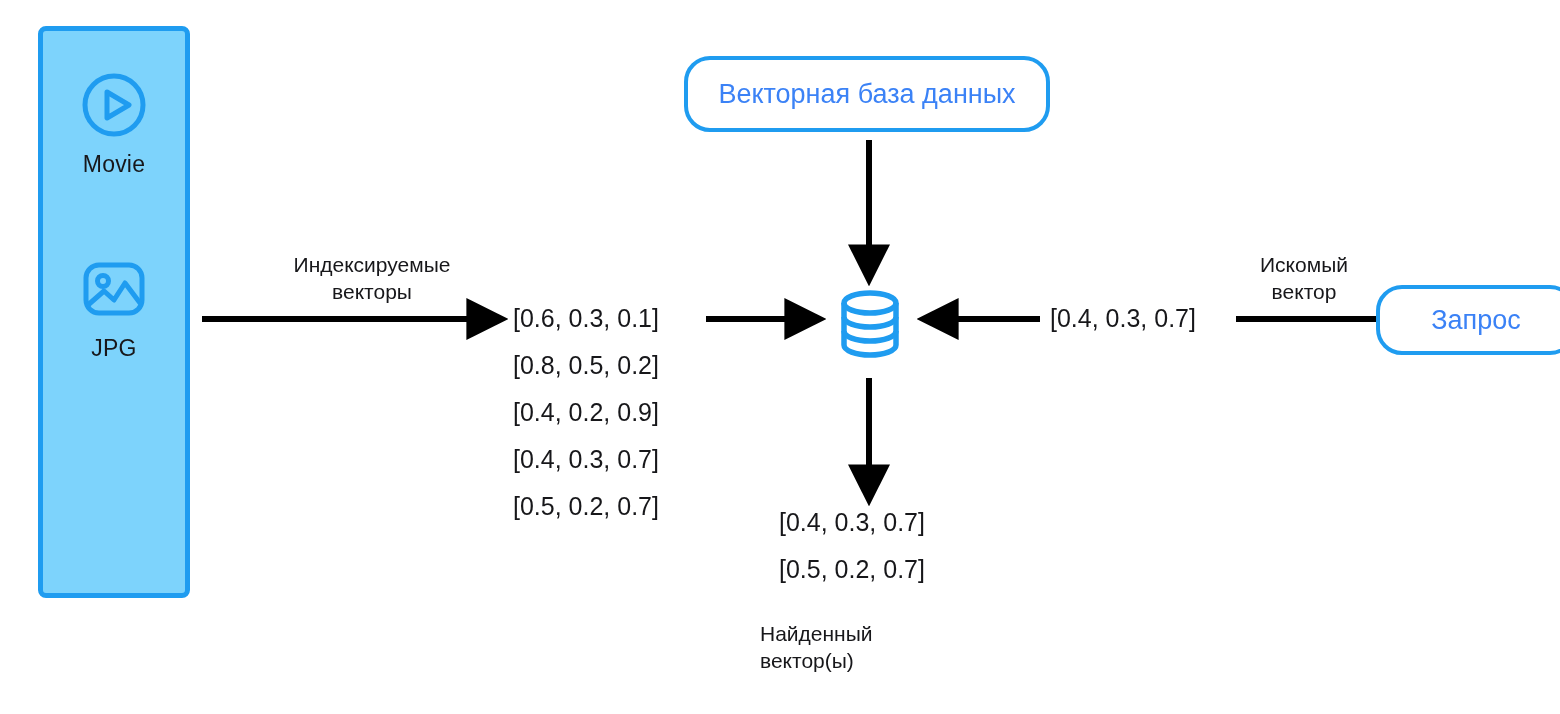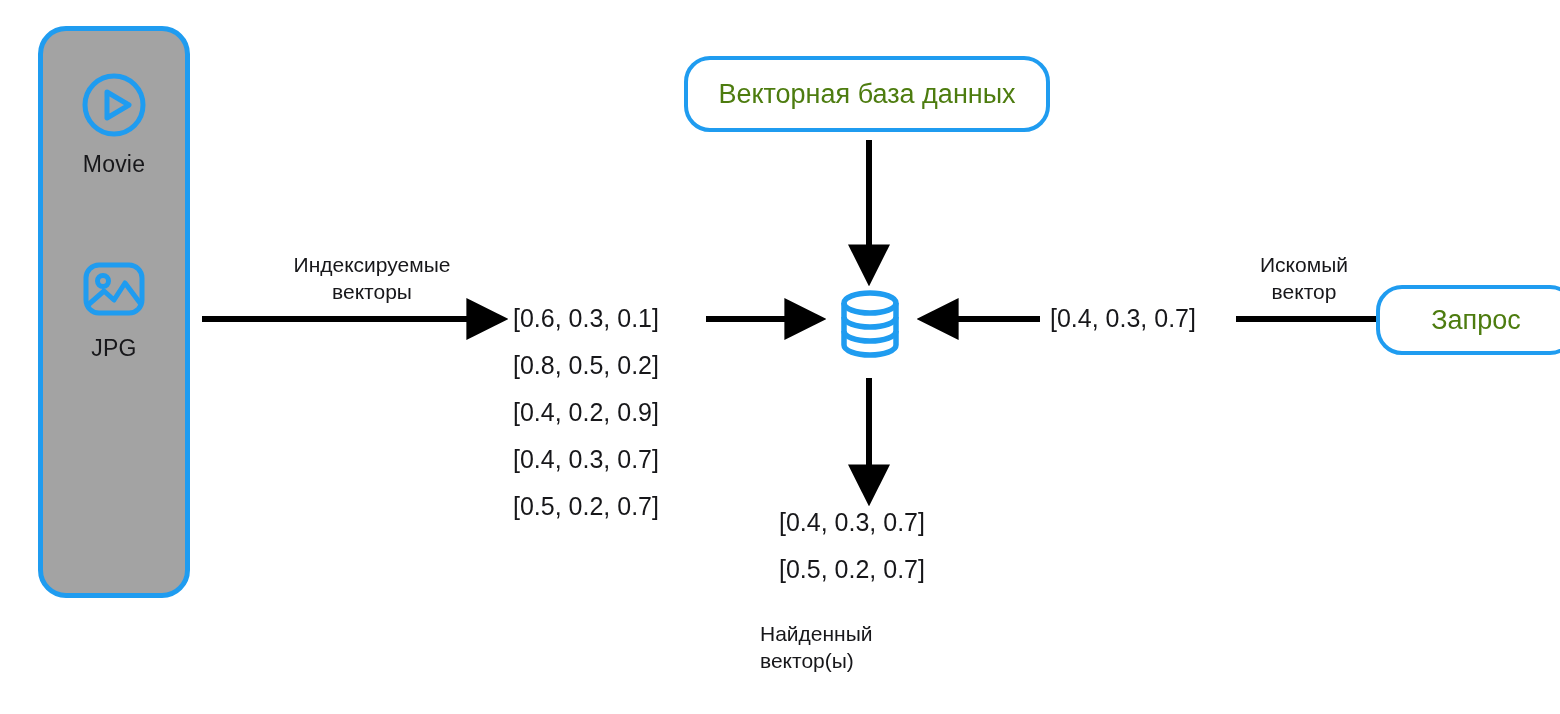--- a/index.html
+++ b/index.html
@@ -19,23 +19,23 @@
   }
   .abs { position: absolute; }
 
   
   #media-container {
     left: 38px;
     top: 26px;
     width: 152px;
     height: 572px;
     border: 5px solid #1f9cf0;
-    border-radius: 28px;
+    border-radius: 8px;
     box-sizing: border-box;
-    background: #a3a3a3;
+    background: #7dd3fc;
   }
   .media-item {
     position: absolute;
     left: 0;
     width: 142px;
     text-align: center;
   }
   .media-icon {
     display: block;
     margin: 0 auto;
@@ -54,21 +54,21 @@
 
   
   .node-box {
     box-sizing: border-box;
     border: 4px solid #1f9cf0;
     border-radius: 26px;
     background: #ffffff;
     display: flex;
     align-items: center;
     justify-content: center;
-    color: #4d7c0f;
+    color: #3b82f6;
   }
   #vector-db-box {
     left: 684px;
     top: 56px;
     width: 366px;
     height: 76px;
     font-size: 27px;
   }
   #query-box {
     left: 1376px;

